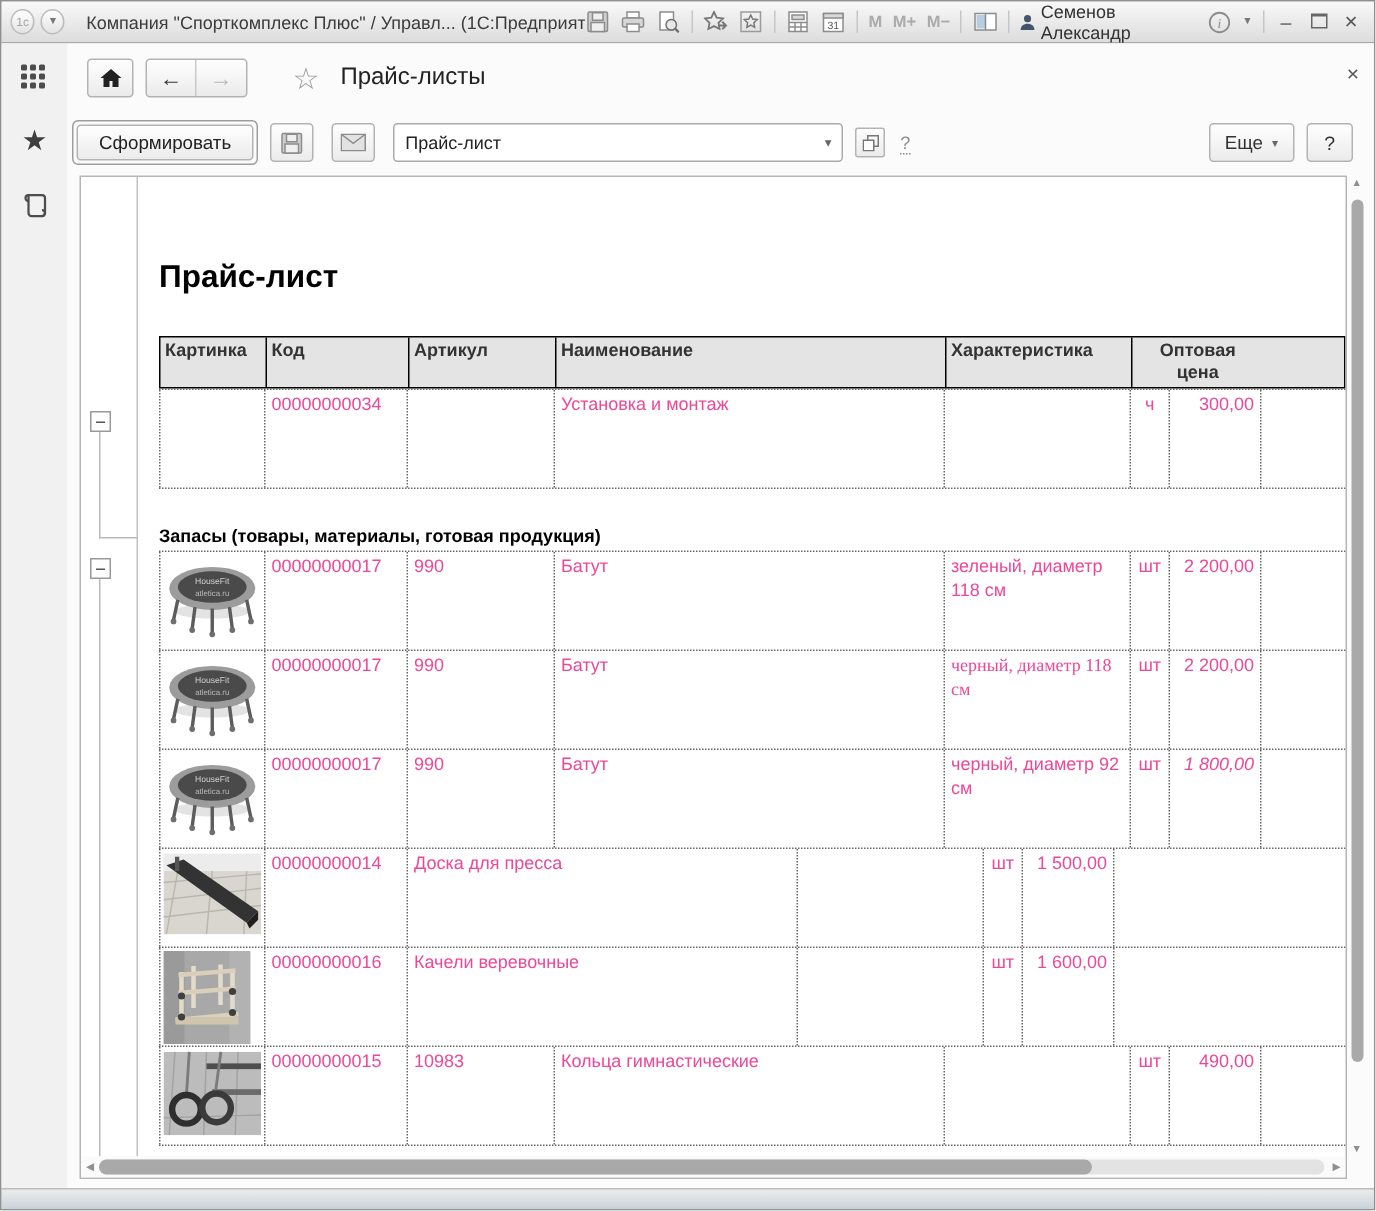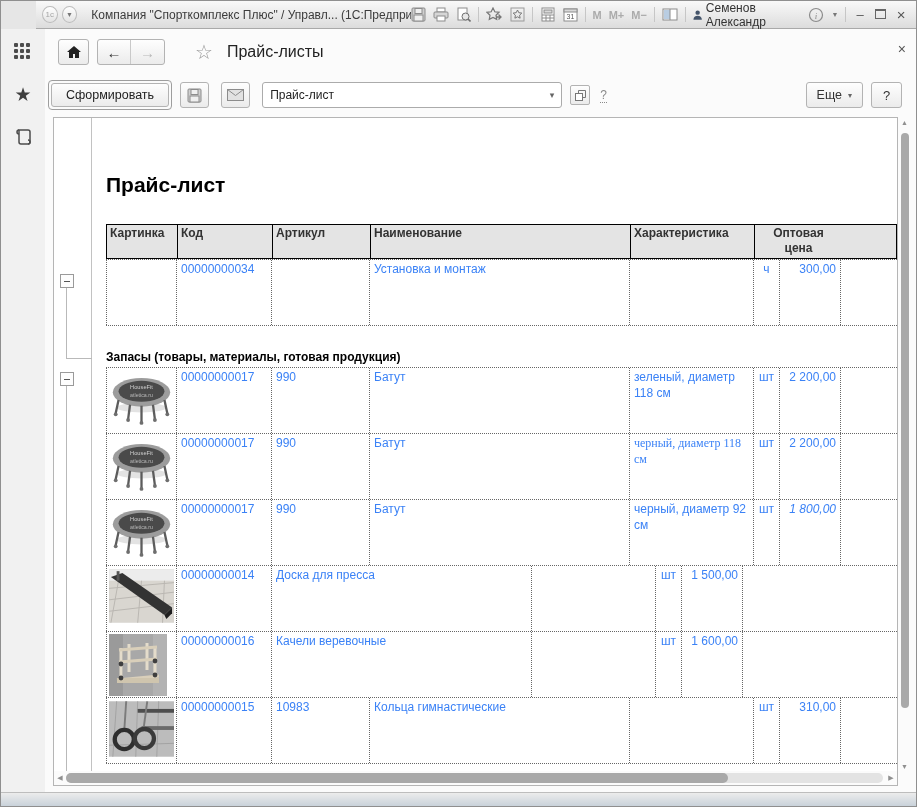--- a/index.html
+++ b/index.html
@@ -4,21 +4,21 @@
 <style>
   * { box-sizing: border-box; margin: 0; padding: 0; }
   html,body { width:917px; height:807px; }
   body { font-family: "Liberation Sans", "DejaVu Sans", sans-serif; font-size:12px; color:#333; }
 
   .window { width:917px; height:807px; border:1px solid #8f8f8f; background:#e6e6e6;
             display:flex; flex-direction:column; overflow:hidden; }
 
   
   .titlebar { height:28px; flex:0 0 28px; background:linear-gradient(#f9f9f9,#dcdcdc);
-              border-bottom:1px solid #a9a9a9; display:flex; align-items:center; padding:0 8px 0 6px;margin-left:35px; }
+              border-bottom:1px solid #a9a9a9; display:flex; align-items:center; padding:0 8px 0 6px; }
   .tb-circle { width:17px; height:17px; border-radius:50%; border:1px solid #bcbcbc;
                background:linear-gradient(#ffffff,#e3e3e3); display:flex; align-items:center;
                justify-content:center; font-size:8px; color:#a5a5a5; margin-right:4px; }
   .tb-title { margin-left:10px; color:#3c3c3c; white-space:nowrap; overflow:hidden; flex:0 1 auto; }
   .tb-icons { margin-left:auto; display:flex; align-items:center; gap:7px; }
   .tb-ic { width:18px; height:18px; display:flex; align-items:center; justify-content:center; cursor:default; }
   .tb-sep { width:1px; height:15px; background:#c6c6c6; }
   .tb-mem { color:#ababab; font-weight:bold; font-size:11px; letter-spacing:0; }
   .tb-user { display:flex; align-items:center; gap:4px; color:#333; }
   .tb-win { font-size:13px; color:#555; width:16px; text-align:center; }
@@ -86,21 +86,21 @@
 
   .t-row { display:flex; }
   .t-head { margin-top:27px; background:#e4e4e4; border:1px solid #000; font-weight:bold; height:35px; }
   .h-cell { border-left:1px solid #000; padding:1px 3px; line-height:1.25; }
   .h-cell:first-child { border-left:none; }
   .h-last { text-align:center; }
   .group-label { font-weight:bold; color:#000; height:20px; line-height:20px; }
   .gl-1 { margin-top:8px; } .gl-2 { margin-top:21px; }
   .rows-box { border-top:1px dotted #666; }
   .t-data { height:66px; border-bottom:1px dotted #666; }
-  .t-cell { border-left:1px dotted #666; padding:2px 4px; overflow:hidden; line-height:1.3; color:#3b82f6; }
+  .t-cell { border-left:1px dotted #666; padding:2px 4px; overflow:hidden; line-height:1.3; color:#ec4899; }
   .t-data .t-cell:last-child { border-right:1px dotted #666; }
   .c-img { padding:2px; display:flex; align-items:flex-start; }
   .c-price { text-align:right; }
   .c-unit { text-align:center; padding:2px 1px; }
 
   .hscroll { position:absolute; left:0; right:0; bottom:0; height:14px; background:#fbfbfb; z-index:5;
              display:flex; align-items:center; }
   .h-arrow { width:12px; text-align:center; font-size:7px; color:#8f8f8f; }
   .h-track { flex:1; position:relative; height:10px; background:#e3e3e3; border-radius:5px; margin-right:2px; }
   .h-thumb { position:absolute; left:0; top:0; height:10px; width:81%; background:#a9a9a9; border-radius:5px; }
@@ -488,21 +488,21 @@
                         </g>
                         <circle cx="16" cy="40" r="10" fill="none" stroke="#2e2e2e" stroke-width="4.5"></circle>
                         <circle cx="37" cy="39" r="10" fill="none" stroke="#3a3a3a" stroke-width="4.5"></circle>
                       </svg>
                     </div>
                     <div class="t-cell" style="width: 95px;">00000000015</div>
                     <div class="t-cell" style="width: 98px;">10983</div>
                     <div class="t-cell" style="width: 260px;">Кольца гимнастические</div>
                     <div class="t-cell" style="width: 124px;"></div>
                     <div class="t-cell c-unit" style="width: 26px;">шт</div>
-                    <div class="t-cell c-price" style="width: 62px;">310,00</div>
+                    <div class="t-cell c-price" style="width: 62px;">490,00</div>
                   </div>
                 </div>
               </div>
           </div>
 
           <div class="hscroll">
             <span class="h-arrow">◀</span>
             <span class="h-track">
                 <span class="h-thumb"></span>
               </span>

